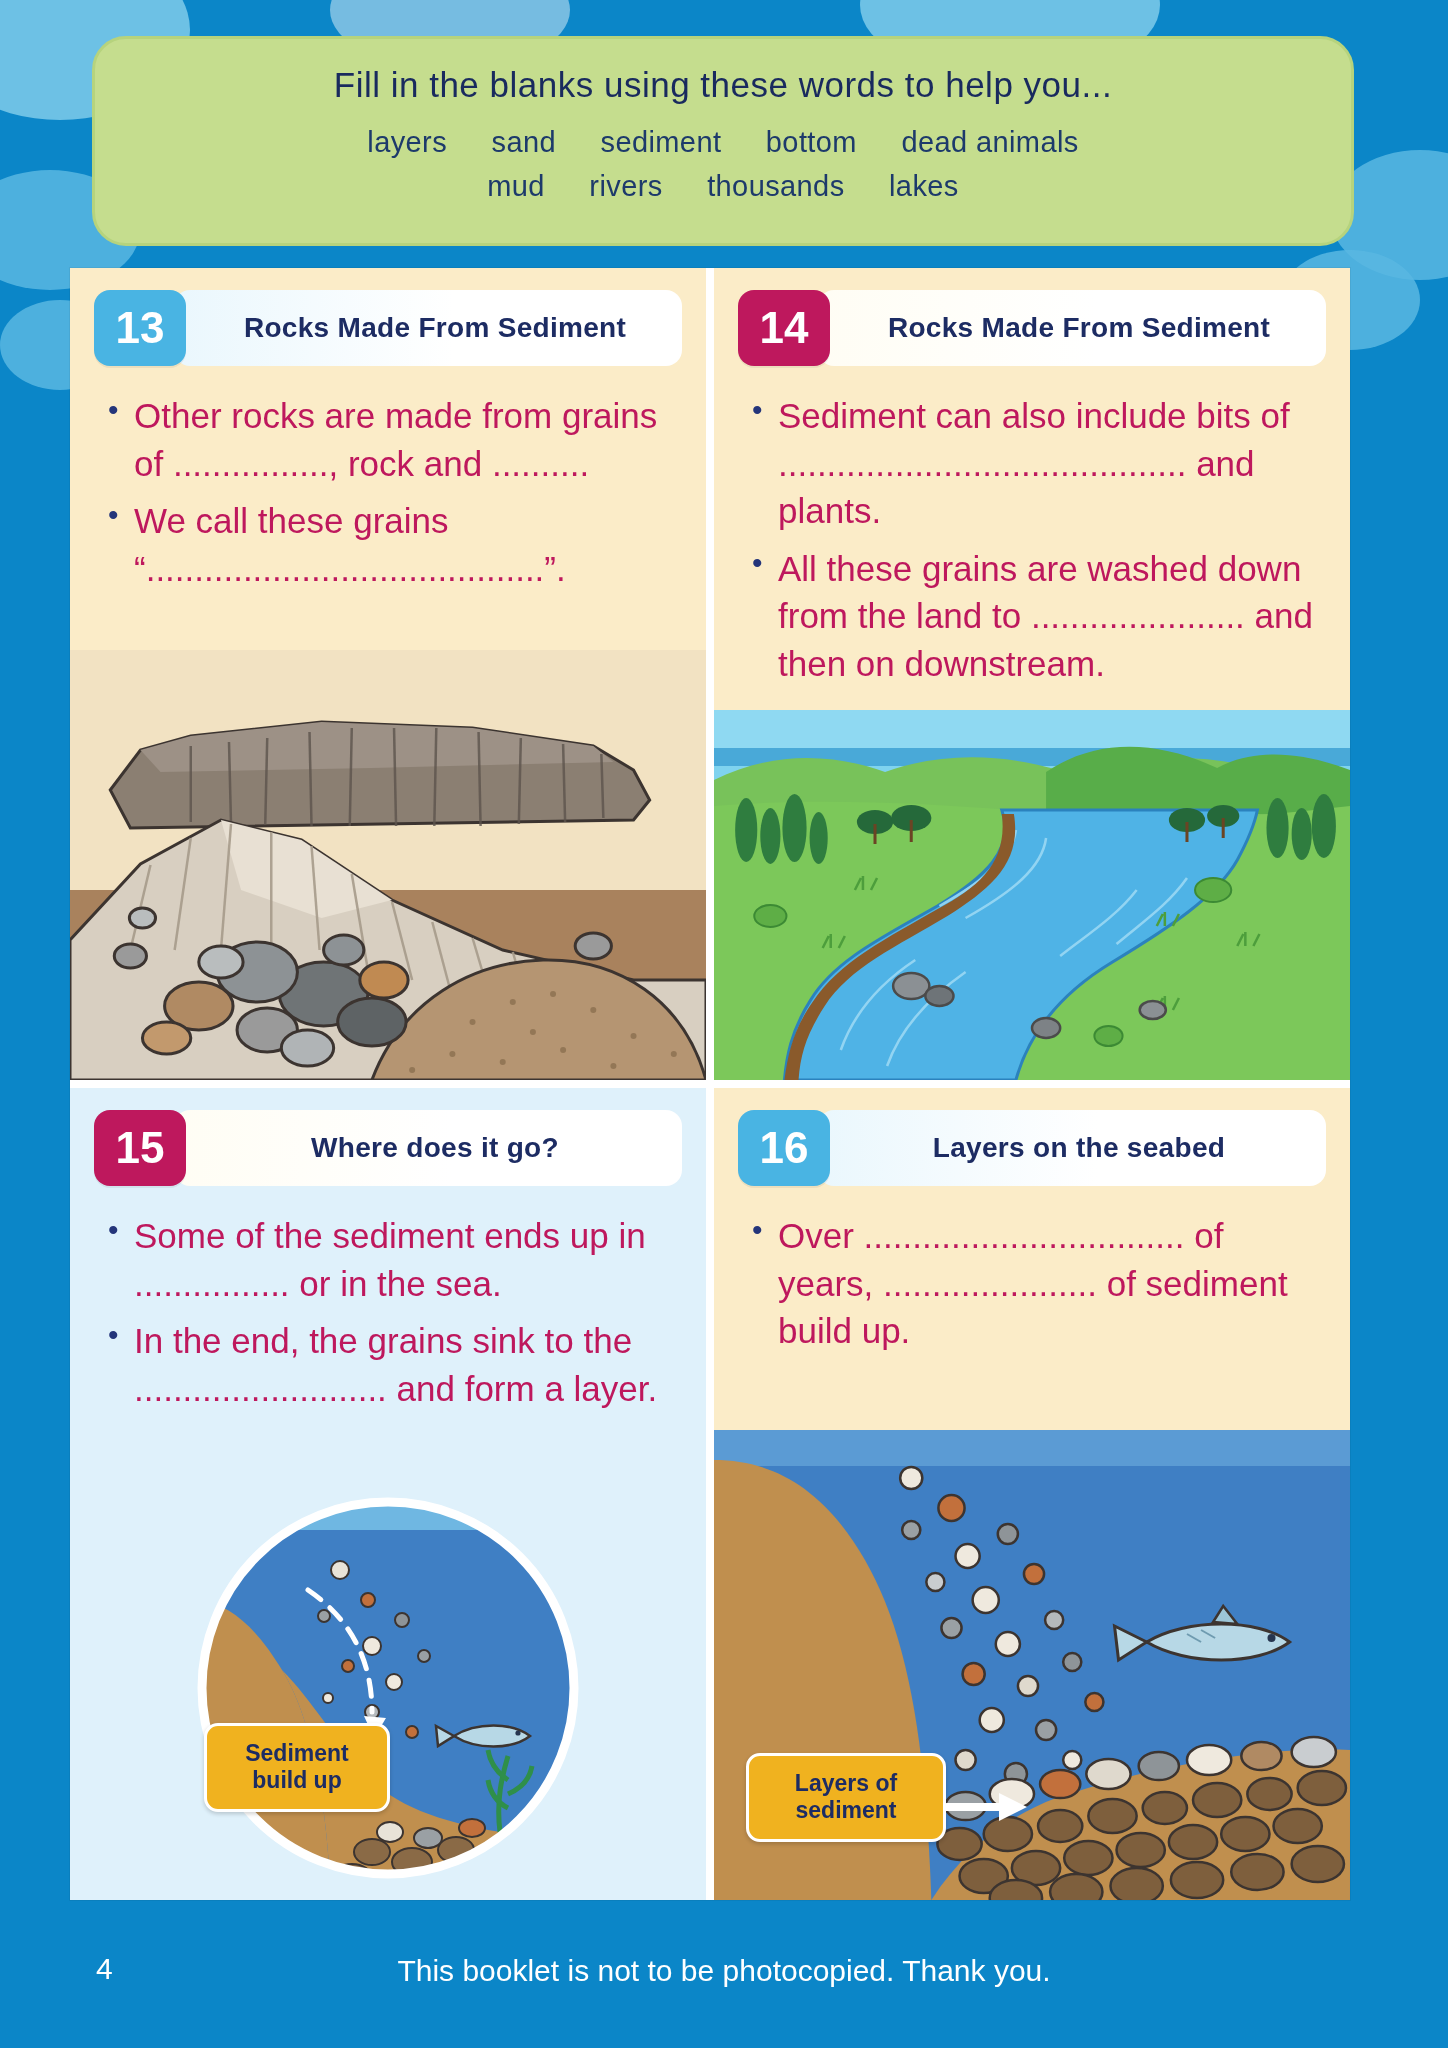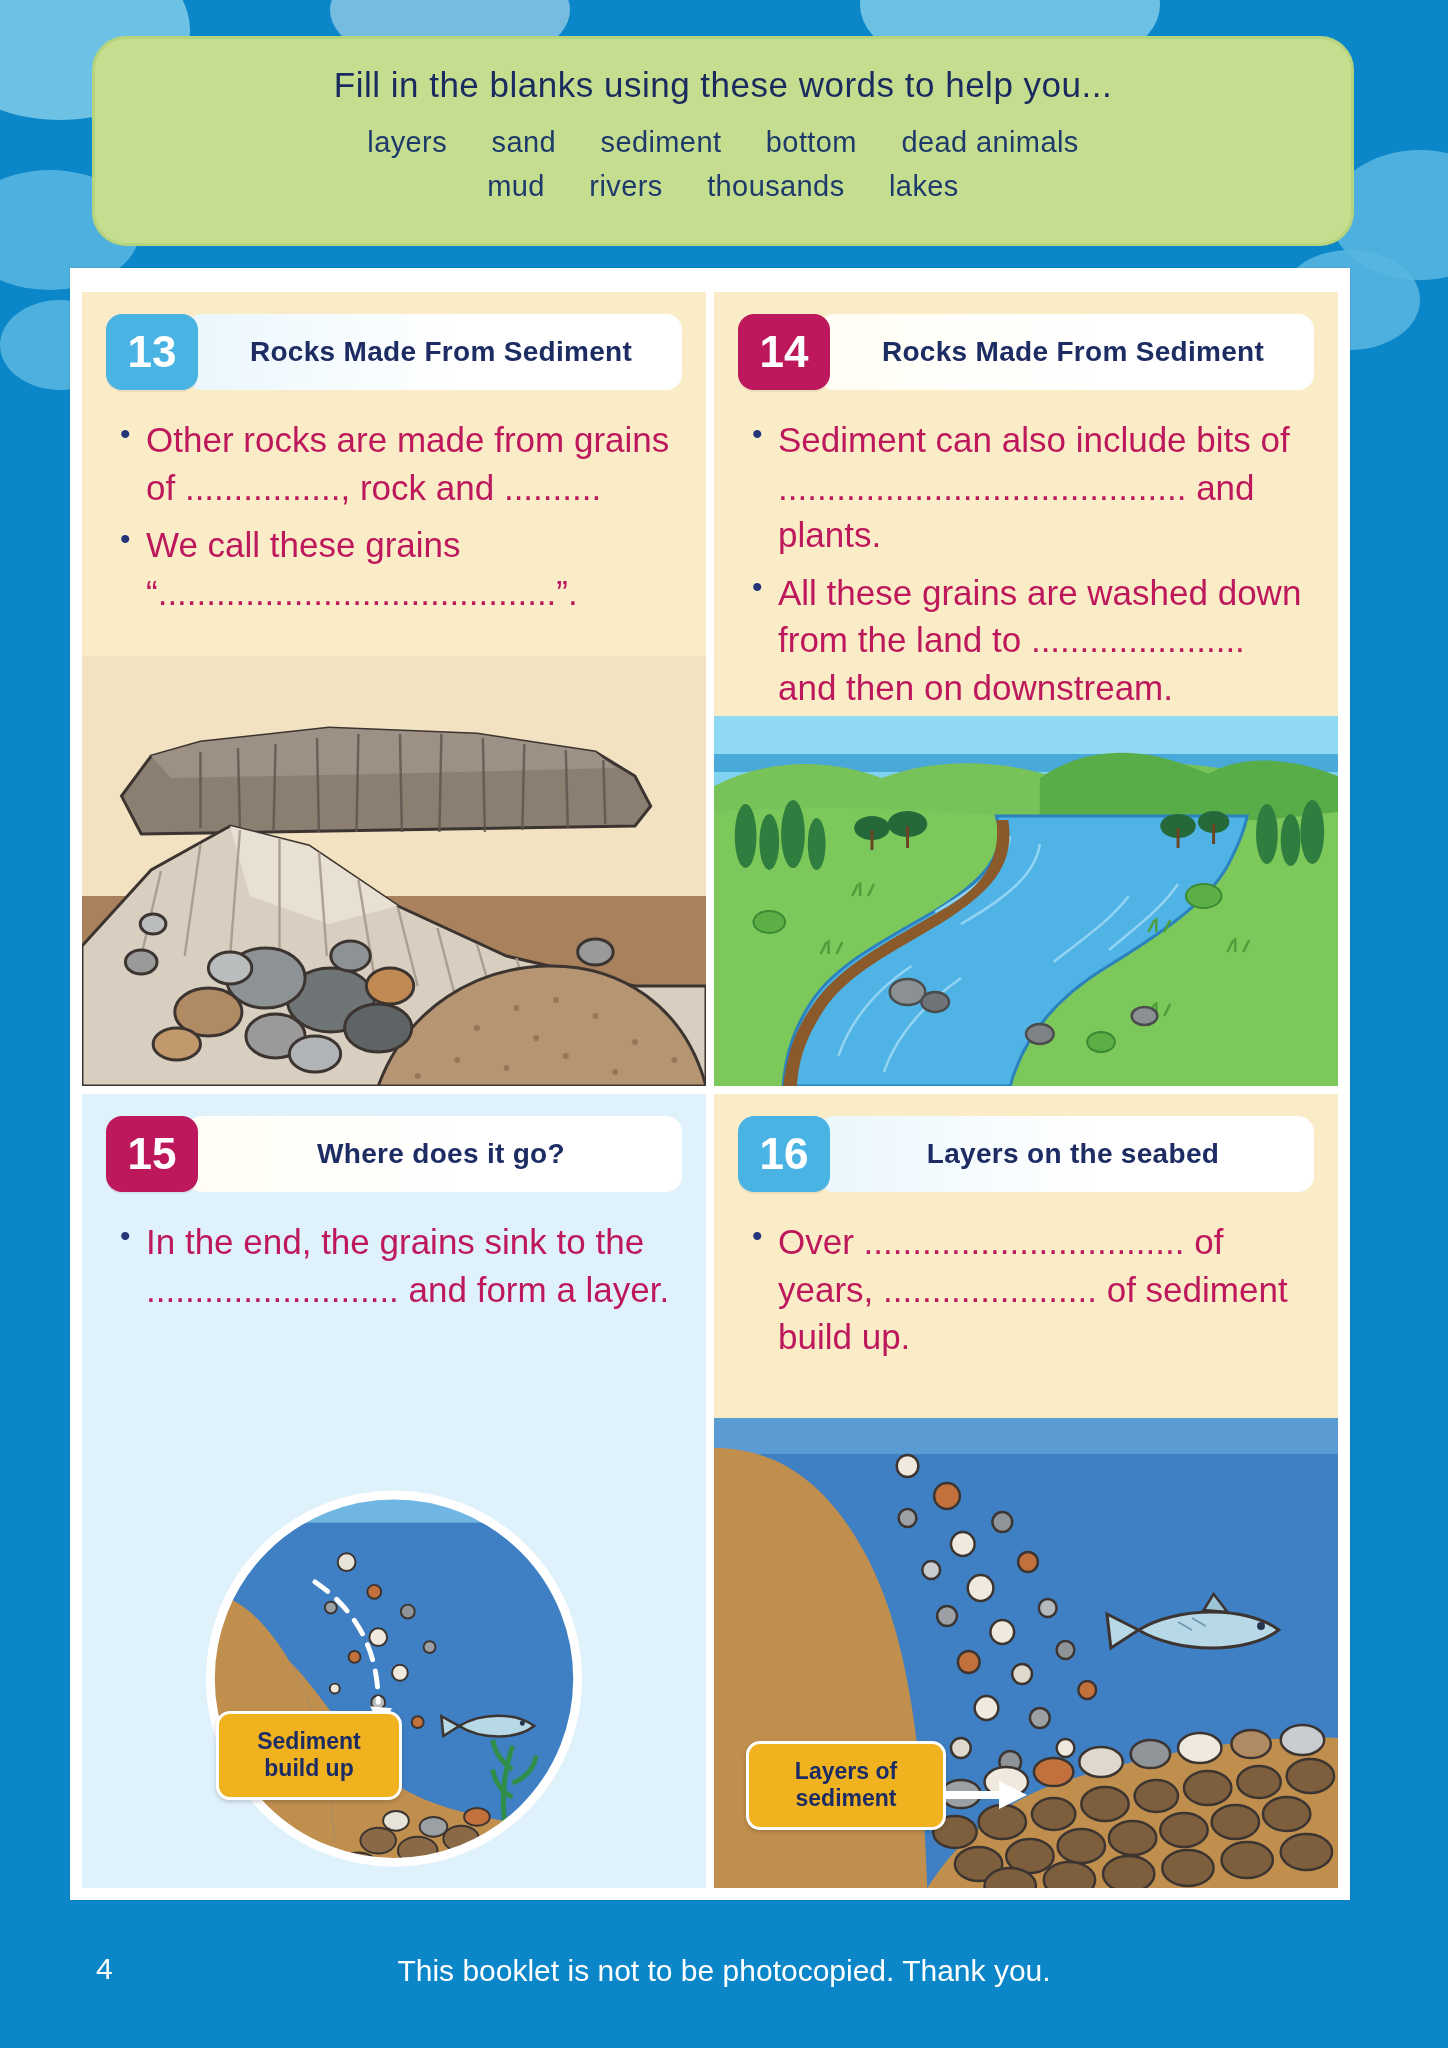--- a/index.html
+++ b/index.html
@@ -60,22 +60,21 @@
     box-shadow: 0 0 0 1px rgba(0,0,0,.05);
   }
 
   .grid {
     position: absolute;
     inset: 0;
     display: grid;
     grid-template-columns: 1fr 1fr;
     grid-template-rows: 1fr 1fr;
     gap: 8px;
-    padding: 12px;
-    margin-top: 12px;
+    padding: 0;
   }
 
   .panel { position: relative; overflow: hidden; }
   .panel.cream { background: #fbecc8; }
   .panel.sky   { background: #dff1fb; }
 
   
   .phead {
     position: relative;
     height: 76px;
@@ -354,20 +353,21 @@
           </svg>
         </div>
       </div>
 
       <div class="panel sky">
         <div class="phead">
           <div class="badge yellow">15</div>
           <div class="pill grad-cream">Where does it go?</div>
         </div>
         <ul class="bullets">
+          <li>Some of the sediment ends up in ................ or in the sea.</li>
           <li>In the end, the grains sink to the .......................... and form a layer.</li>
         </ul>
 
         <div class="illus" style="height:450px;">
           <svg width="100%" height="450" viewBox="0 0 632 450" preserveAspectRatio="xMidYMax meet">
             <defs>
               <clipPath id="circClip">
                   <circle cx="316" cy="238" r="186"></circle>
                 </clipPath>
             </defs>

